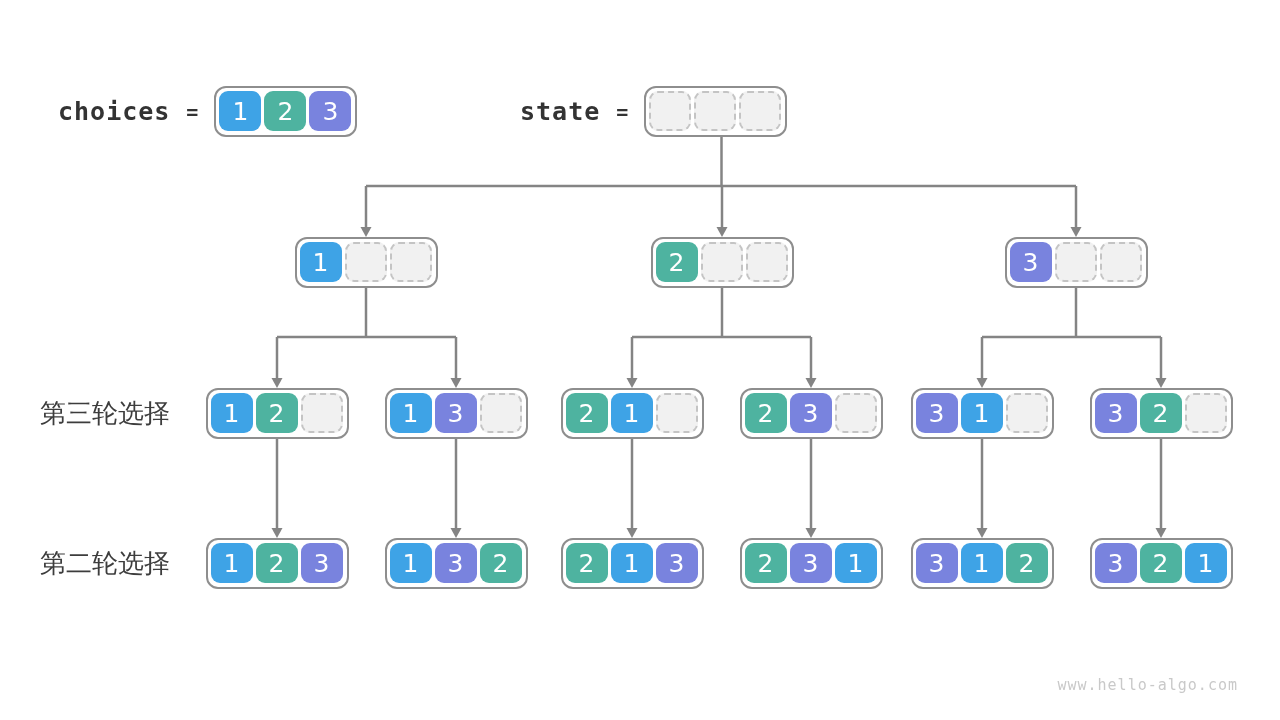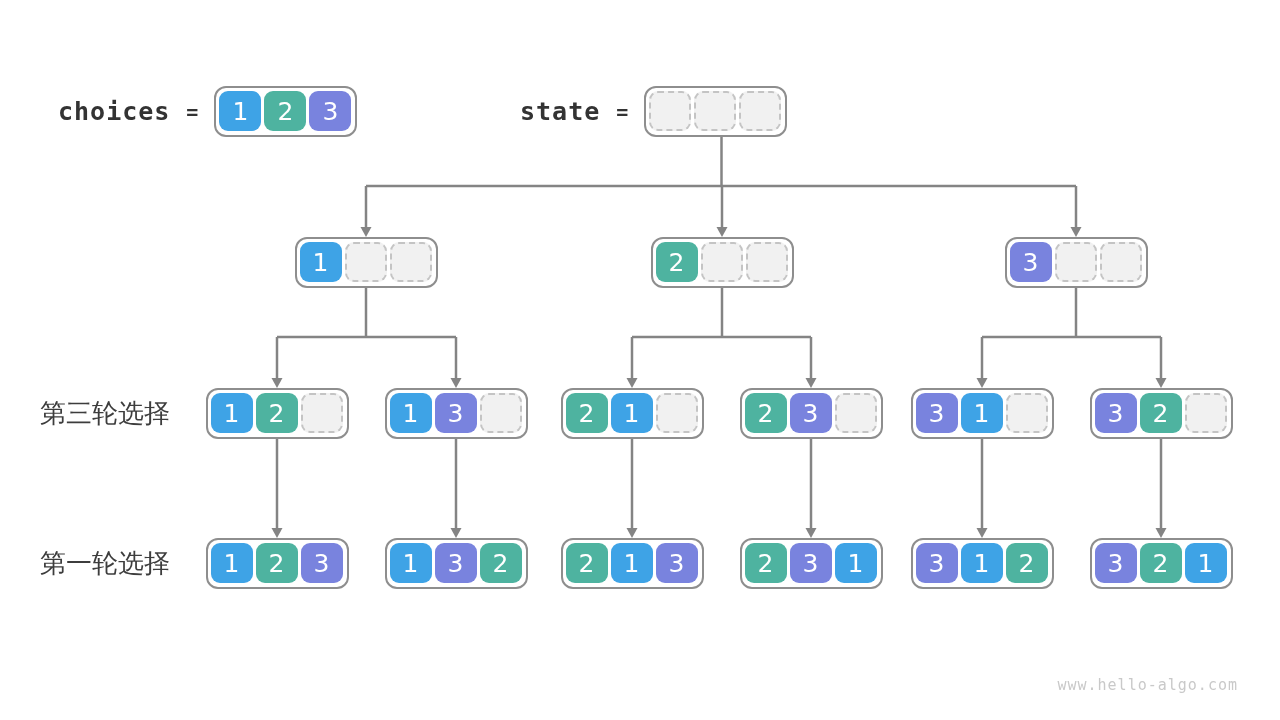--- a/index.html
+++ b/index.html
@@ -103,21 +103,21 @@
     <span class="kw">state</span>
     <span class="op">=</span>
     <div class="node" style="position:static" id="state-box">
         <div class="cell empty"></div>
         <div class="cell empty"></div>
         <div class="cell empty"></div>
       </div>
   </div>
 
   <div class="row-label" style="top:388px">第三轮选择</div>
-  <div class="row-label" style="top:538px">第一轮选择</div>
+  <div class="row-label" style="top:538px">第二轮选择</div>
 
   <div id="nodes">
       <div class="node" style="left: 294.5px; top: 237px;">
         <div class="cell" style="background: rgb(62, 163, 230);">1</div>
         <div class="cell empty"></div>
         <div class="cell empty"></div>
       </div>
       <div class="node" style="left: 650.5px; top: 237px;">
         <div class="cell" style="background: rgb(78, 179, 160);">2</div>
         <div class="cell empty"></div>

